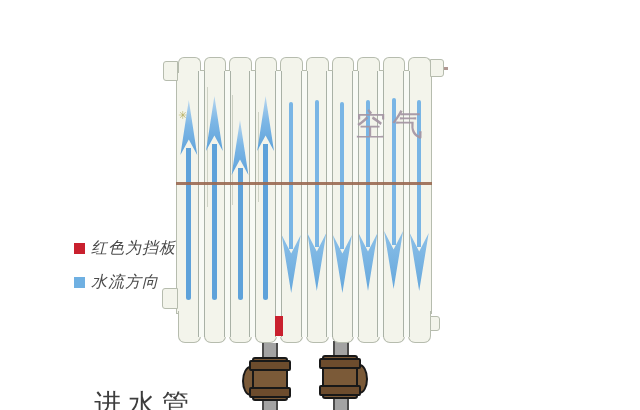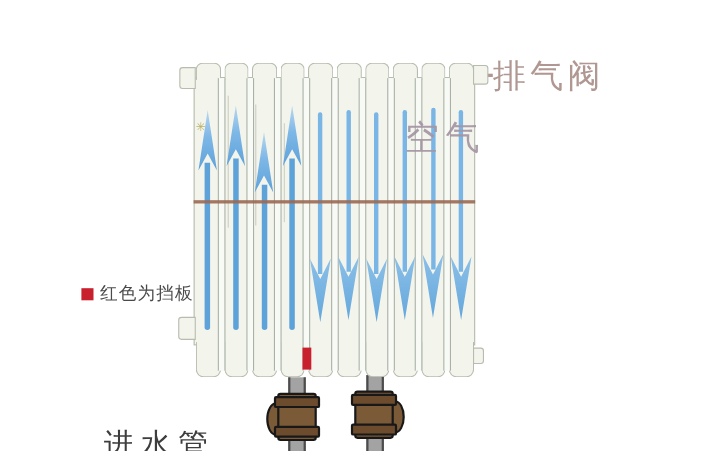--- a/index.html
+++ b/index.html
@@ -41,26 +41,26 @@
          background:#6d4c2d;border:2px solid #181818;border-radius:2px;}
   .valve::before{top:1px;}
   .valve::after{bottom:1px;}
   .bump{position:absolute;width:13px;height:26px;background:#7b5a38;
         border:2px solid #181818;border-radius:50%;z-index:1;}
 
   
   .cn{position:absolute;white-space:nowrap;}
   .lbl-exhaust{left:448px;top:49px;font-size:30px;letter-spacing:4px;color:#b09792;}
   .dash-exhaust{position:absolute;left:434px;top:67px;width:14px;height:3px;background:#b09792;}
-  .lbl-air{left:368px;top:104px;font-size:31px;letter-spacing:6px;color:#a495a3;z-index:5;opacity:.92;}
+  .lbl-air{left:355px;top:104px;font-size:31px;letter-spacing:6px;color:#a495a3;z-index:5;opacity:.92;}
   .lbl-outlet{left:368px;top:364px;font-size:31px;letter-spacing:3px;color:#b09792;z-index:5;}
   .lbl-inlet{left:94px;top:386px;font-size:27px;letter-spacing:7px;color:#3d3d3d;z-index:5;}
 
   
-  .legend{position:absolute;left:74px;top:257px;z-index:5;}
+  .legend{position:absolute;left:74px;top:238px;z-index:5;font-style:italic;}
   .legend-item{display:flex;align-items:center;margin-bottom:13px;}
   .legend-swatch{width:11px;height:11px;margin-right:6px;flex:0 0 auto;}
   .legend-label{font-size:16px;color:#4a4a4a;letter-spacing:1px;}
 </style>
 </head>
 <body>
 
 <div class="stage">
 
   <div class="radiator">
@@ -133,24 +133,27 @@
 
   <div class="pipe" style="left:262px;top:343px;height:67px;"></div>
   <div class="pipe" style="left:333px;top:341px;height:69px;"></div>
 
   <div class="bump" style="left:242px;top:366px;"></div>
   <div class="valve" style="left:252px;top:357px;"></div>
   <div class="bump" style="left:351px;top:364px;"></div>
   <div class="valve" style="left:322px;top:355px;"></div>
 
   <div class="dash-exhaust"></div>
-  <div class="cn lbl-exhaust">排气阀</div>
   <div class="cn lbl-air">空气</div>
   <div class="cn lbl-inlet">进水管</div>
 
   <div class="legend">
     <div class="legend-item">
       <span class="legend-swatch" style="background: rgb(201, 32, 46);"></span>
       <span class="legend-label">红色为挡板</span>
     </div>
+    <div class="legend-item">
+      <span class="legend-swatch" style="background: rgb(111, 176, 226);"></span>
+      <span class="legend-label">水流方向</span>
+    </div>
   </div>
 
 </div>
 
 </body></html>

